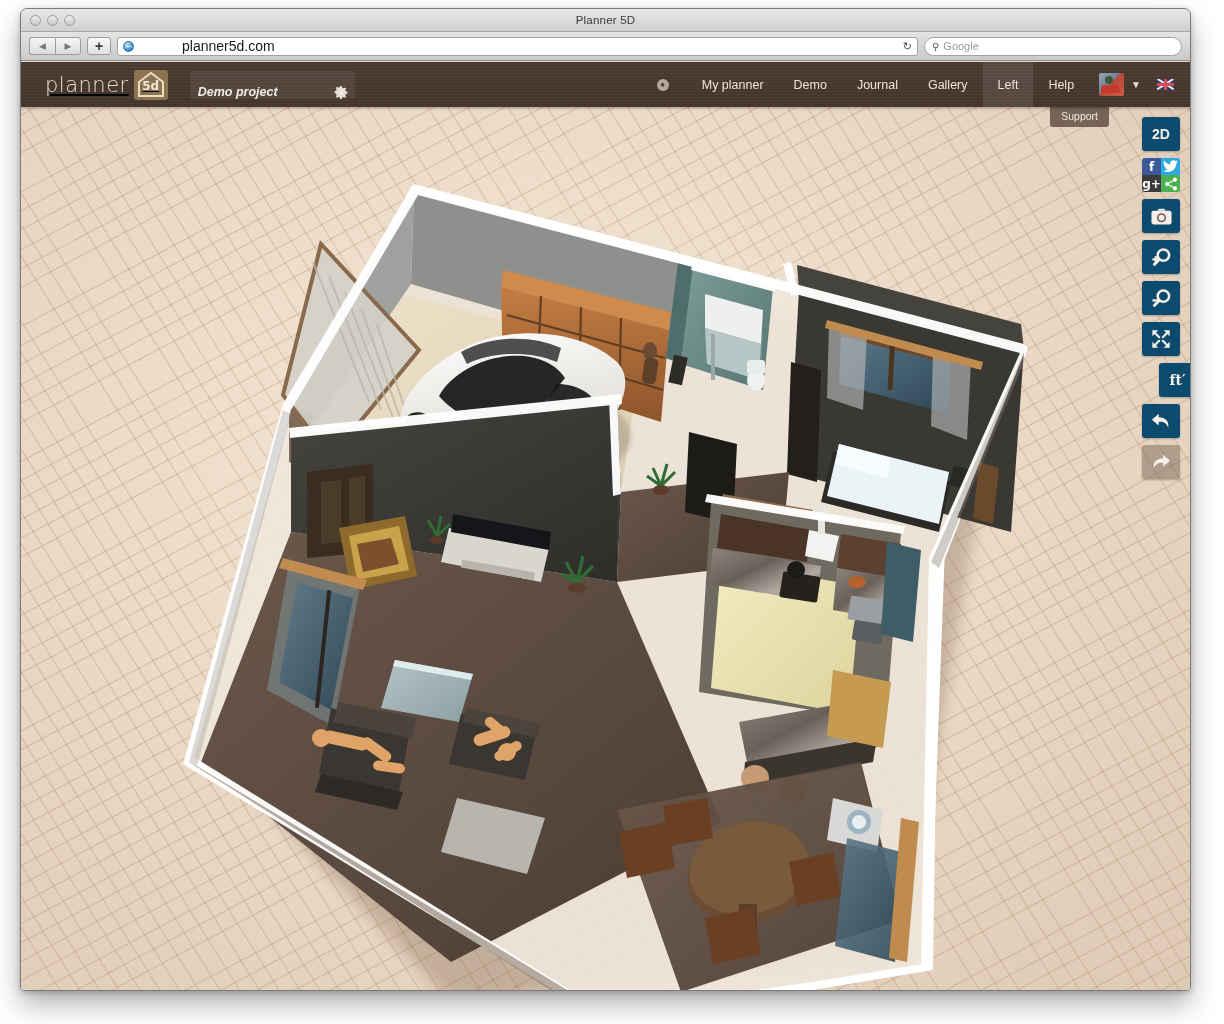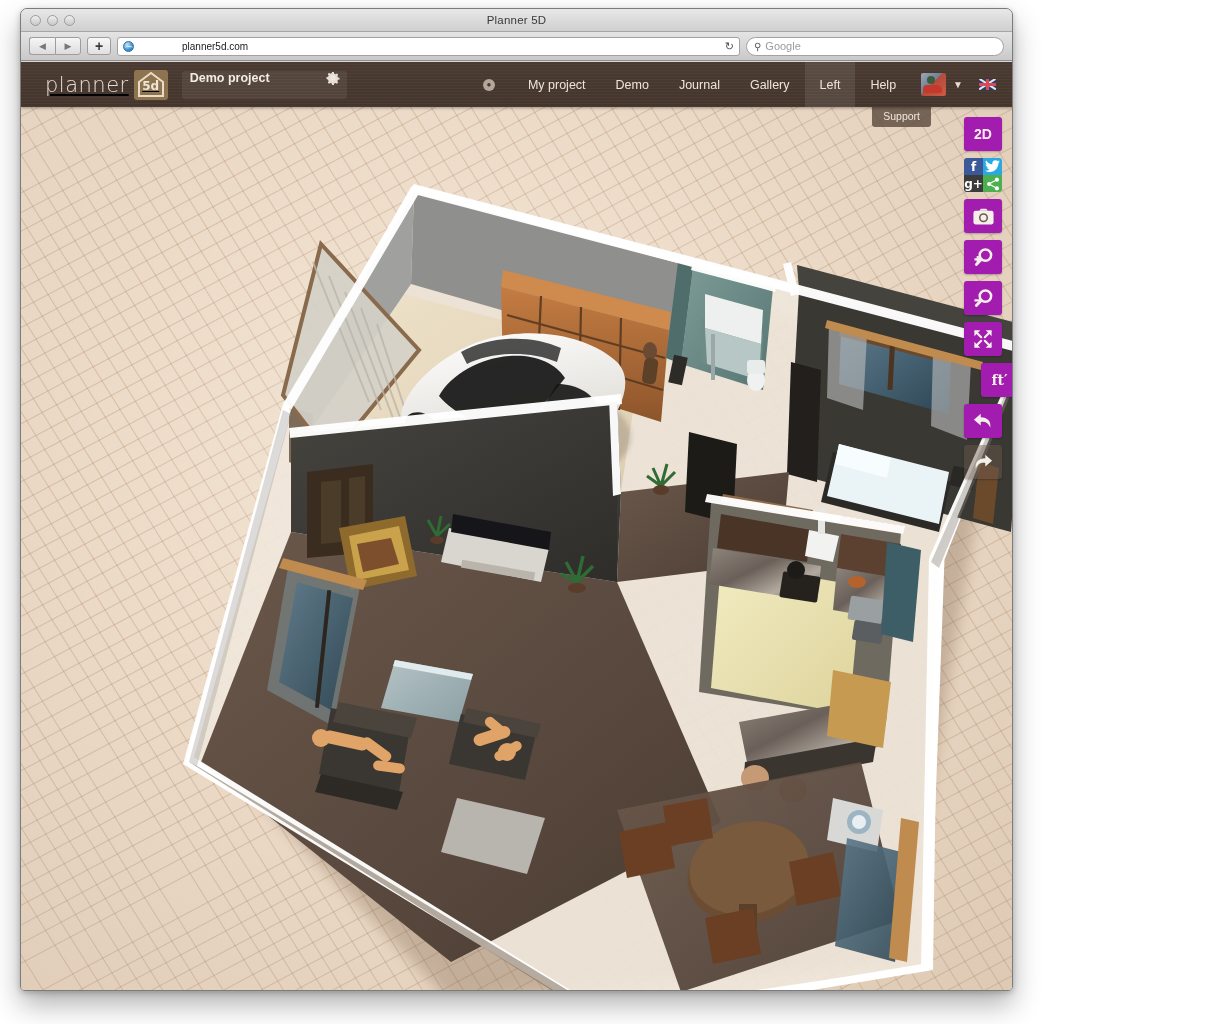--- a/index.html
+++ b/index.html
@@ -5,21 +5,21 @@
   * { box-sizing: border-box; margin:0; padding:0; }
   html,body { width:1224px; height:1024px; overflow:hidden; }
   body {
     background:#ffffff;
     font-family:"Liberation Sans", sans-serif;
     -webkit-font-smoothing:antialiased;
   }
 
   
   #window {
-    position:absolute; left:20px; top:8px; width:993px; height:983px;
+    position:absolute; left:20px; top:8px; width:1171px; height:983px;
     border-radius:7px 7px 5px 5px;
     background:#d8d8d8;
     box-shadow:0 14px 28px rgba(0,0,0,.30), 0 2px 6px rgba(0,0,0,.22);
     overflow:hidden;
     border:1px solid #7b7b7b;
   }
   #titlebar {
     height:23px; position:relative;
     background:linear-gradient(#e8e8e8,#cfcfcf);
     border-bottom:1px solid #a6a6a6;
@@ -62,21 +62,21 @@
   #globe {
     width:11px;height:11px;border-radius:50%;
     background:radial-gradient(circle at 35% 30%,#bfe4fa,#2f87c8 70%);
     border:1px solid #2c6f9e; margin-right:4px; flex:none;
     position:relative;
   }
   #globe::after{
     content:""; position:absolute; left:1px; top:4px; width:8px;height:3px;
     border-top:1px solid rgba(255,255,255,.75); border-radius:50%;
   }
-  #url-text { font-size:10px; color:#1a1a1a;padding-left:44px; }
+  #url-text { font-size:14px; color:#1a1a1a;padding-left:44px; }
   #reload {
     position:absolute; right:5px; font-size:11px; color:#4a4a4a;
     font-family:"Liberation Serif",serif;
   }
   #searchbar {
     width:258px; height:19px; background:#fff; border:1px solid #a2a2a2;
     border-radius:10px; display:flex; align-items:center; padding:0 7px;
   }
   #search-glyph { font-size:10px; color:#555; margin-right:4px; }
   #search-ph { font-size:11px; color:#9b9b9b; }
@@ -121,24 +121,25 @@
     width:34px;height:30px; position:relative;
     display:flex;align-items:center;justify-content:center;
     background:#8e7350; border-radius:3px;
   }
   #logo-badge svg { position:absolute; left:2px; top:1px; }
   #logo-badge span {
     font-size:12px; font-weight:bold; color:#efe6d6; z-index:2;
     position:relative; top:1px; font-family:"DejaVu Sans",sans-serif;
   }
   #project-field {
-    margin-left:14px; width:165px; height:28px;
+    margin-left:22px; width:165px; height:28px;
     background:rgba(255,255,255,.07); border-radius:3px;
-    display:flex; align-items:flex-start; padding:0 8px;
+    display:flex; align-items:flex-end; padding:0 8px;
     position:relative;
+    font-style:italic;
   }
   #project-name { font-size:12.5px; font-weight:bold; color:#f2ece4; }
   #gear { position:absolute; right:7px; width:14px;height:14px; }
 
   #nav { margin-left:auto; display:flex; align-items:center; height:45px; }
   .navitem {
     height:45px; display:flex;align-items:center; padding:0 15px;
     font-size:12.5px; color:#ece4da; white-space:nowrap;
   }
   .navitem.active { background:rgba(255,255,255,.09); }
@@ -189,21 +190,21 @@
     background:rgba(90,72,60,.80); color:#f0e8de; font-size:10.5px;
     border-radius:0 0 3px 3px; z-index:36;
   }
 
   
   #rail {
     position:absolute; right:10px; top:55px; width:38px; z-index:38;
     display:flex; flex-direction:column; align-items:center; gap:7px;
   }
   .railbtn {
-    width:38px;height:34px; background:#a21caf; border-radius:3px;
+    width:38px;height:34px; background:#0c4a6e; border-radius:3px;
     display:flex;align-items:center;justify-content:center;
     color:#f4efe8; box-shadow:0 1px 2px rgba(0,0,0,.25);
   }
   .railbtn.faded { background:rgba(109,92,78,.45); }
   .railbtn.label { font-size:14px; font-weight:bold; }
   .railbtn.small-label { font-size:14px; font-weight:bold; font-family:"DejaVu Serif",serif;margin-left:33px; }
   #social { width:38px;height:34px; display:grid; grid-template-columns:1fr 1fr; grid-template-rows:1fr 1fr; border-radius:3px; overflow:hidden; }
   #social div { display:flex;align-items:center;justify-content:center; color:#fff; font-size:12px; font-weight:bold; font-family:"DejaVu Sans",sans-serif;}
   .sq-fb{background:#3b5998;} .sq-tw{background:#2aa9e0;}
   .sq-gp{background:#3b3b3b;} .sq-sh{background:#4caf50;}
@@ -604,21 +605,21 @@
       <div id="project-field">
         <span id="project-name">Demo project</span>
         <svg id="gear" viewBox="0 0 20 20">
           <path fill="#f3ece3" d="M10 6.5a3.5 3.5 0 100 7 3.5 3.5 0 000-7zm0 2.2a1.3 1.3 0 110 2.6 1.3 1.3 0 010-2.6z"></path>
           <path fill="#f3ece3" d="M8.8 1.5h2.4l.5 2.3 2 .9 2-1.2 1.7 1.7-1.2 2 .9 2 2.3.5v2.4l-2.3.5-.9 2 1.2 2-1.7 1.7-2-1.2-2 .9-.5 2.3H8.8l-.5-2.3-2-.9-2 1.2-1.7-1.7 1.2-2-.9-2L.6 11.2V8.8l2.3-.5.9-2-1.2-2L4.3 2.6l2 1.2 2-.9.5-2.3z" opacity=".92"></path>
         </svg>
       </div>
 
       <nav id="nav">
         <span id="dot-icon">●</span>
-        <a class="navitem">My project</a>
+        <a class="navitem">My planner</a>
         <a class="navitem">Demo</a>
         <a class="navitem">Journal</a>
         <a class="navitem">Gallery</a>
         <a class="navitem active">Left</a>
         <a class="navitem">Help</a>
         <span id="avatar"></span>
         <span id="caret">▼</span>
         <span id="flag">
           <i class="d1"></i>
             <i class="d2"></i>

